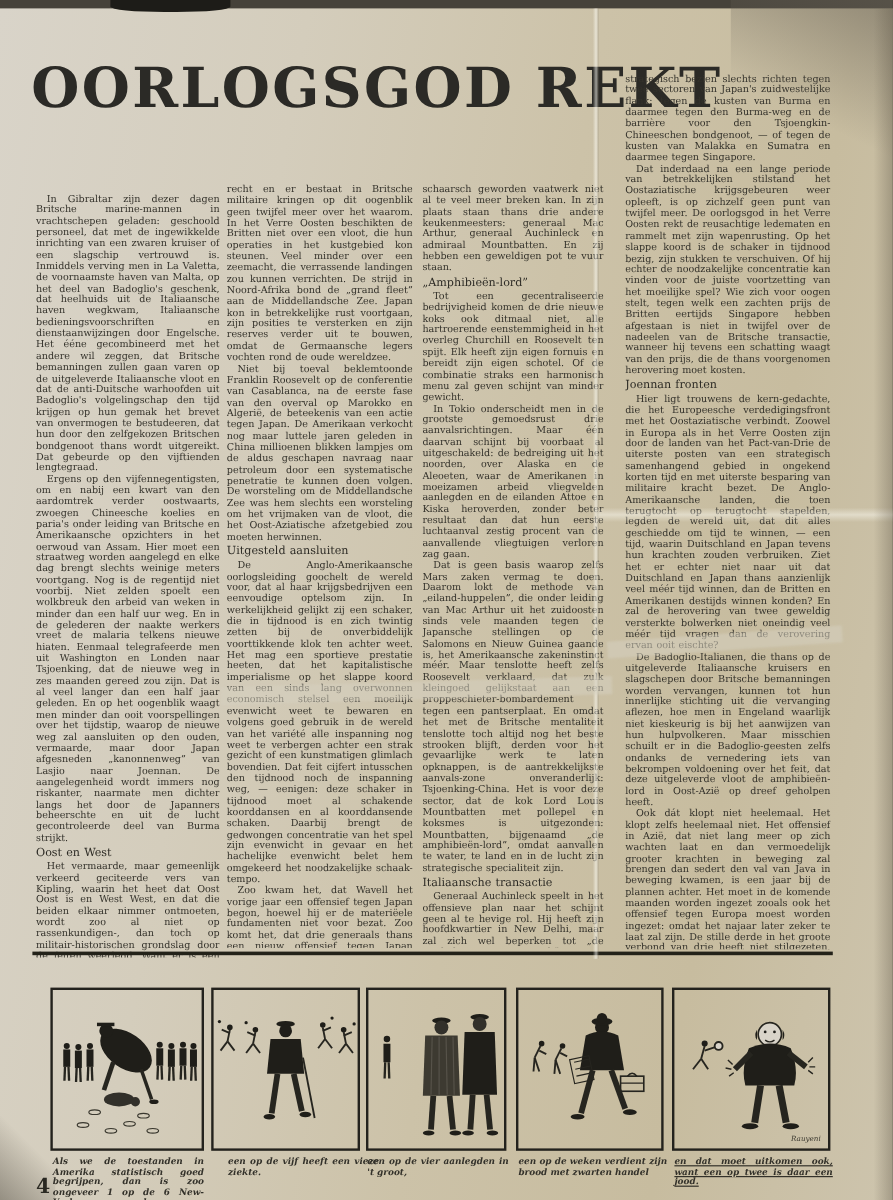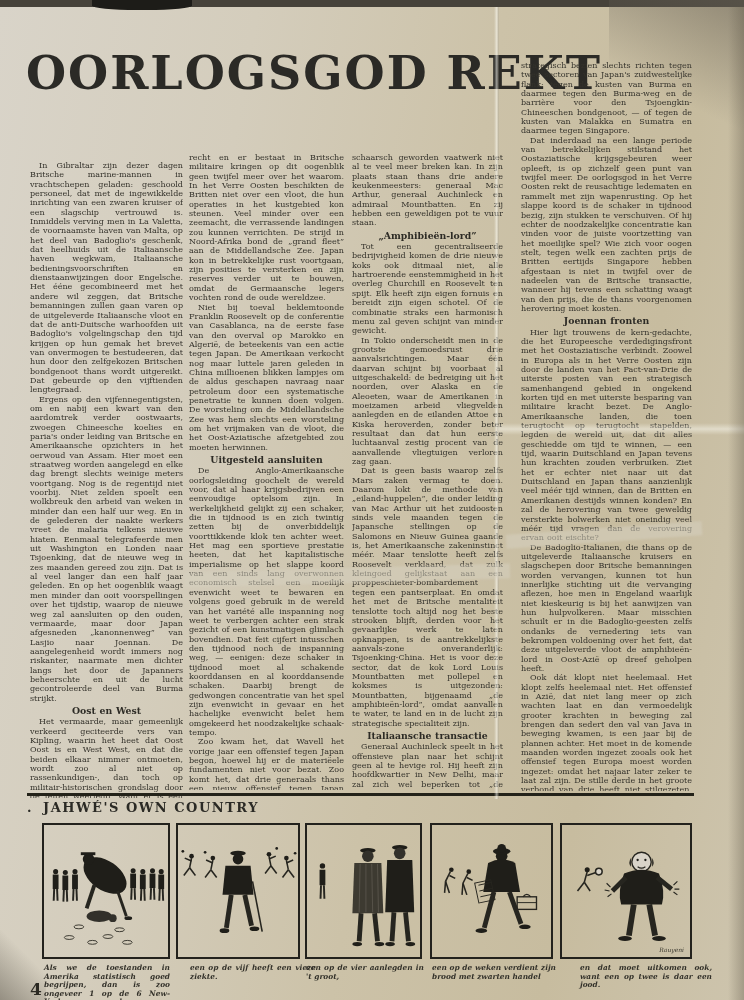--- a/index.html
+++ b/index.html
@@ -29,21 +29,21 @@
 
   .headline{position:absolute;left:26px;top:42px;width:524px;text-align:center;
     color:#2b2a26;font-weight:bold;line-height:1.06;}
   .headline .l1{font-size:46px;letter-spacing:2px;white-space:nowrap;}
   .headline .l2{font-size:46px;letter-spacing:5px;white-space:nowrap;}
 
   .col{position:absolute;font-size:8px;line-height:9.35px;text-align:justify;
     color:#34322b;overflow:hidden;word-spacing:0.5px;}
   .col p{margin:0;text-indent:9px;}
   .col p.cont{text-indent:0;}
-  .col h3{margin:3px 0 2px;font-size:9.3px;text-align:center;font-weight:bold;color:#2d2b25;}
+  .col h3{margin:3px 0 2px;font-size:9.3px;text-align:left;font-weight:normal;color:#2d2b25;}
   .col1{left:30px;top:154px;width:153px;height:637px;}
   .col2{left:189px;top:146px;width:155px;height:637px;}
   .col3{left:352px;top:146px;width:151px;height:637px;}
   .col4{left:521px;top:54px;width:171px;height:730px;}
 
   .comic-rule{position:absolute;left:27px;top:786px;width:667px;height:3px;background:#232219;}
   .comic-title{position:absolute;left:27px;top:793px;font-size:13px;font-weight:bold;
     letter-spacing:1.5px;color:#2b2a25;}
   .comic-title .pfx{display:inline-block;width:16px;}
   .panel{position:absolute;top:816px;height:136px;border:2px solid #23221d;box-sizing:border-box;}
@@ -52,21 +52,21 @@
   .p2{left:176px;width:124px;}
   .p3{left:305px;width:117px;}
   .p4{left:430px;width:123px;}
   .p5{left:560px;width:132px;}
   .caption{position:absolute;top:957px;font-size:7.4px;line-height:8.6px;
     font-style:italic;font-weight:bold;color:#33312a;text-align:justify;}
   .c1{left:44px;width:126px;}
   .c2{left:190px;width:126px;}
   .c3{left:306px;width:118px;}
   .c4{left:432px;width:124px;}
-  .c5{left:580px;width:132px;}
+  .c5{left:562px;width:132px;text-decoration:underline;}
   .signature{position:absolute;right:6px;bottom:4px;font-size:6px;font-style:italic;color:#3a382f;}
   .pagenum{position:absolute;left:30px;top:972px;font-size:17px;font-weight:bold;color:#26251f;}
 
   .ink{fill:#1f1e19;}
   .ink2{fill:#32302a;}
   .ln{stroke:#26251f;fill:none;}
 </style>
 </head>
 <body>
 
@@ -101,23 +101,20 @@
   <div class="col col4">
       <p class="cont">strategisch bezien slechts richten tegen twee sectoren van Japan's zuidwestelijke flank: tegen de kusten van Burma en daarmee tegen den Burma-weg en de barrière voor den Tsjoengkin-Chineeschen bondgenoot, — of tegen de kusten van Malakka en Sumatra en daarmee tegen Singapore.</p>
       <p>Dat inderdaad na een lange periode van betrekkelijken stilstand het Oostaziatische krijgsgebeuren weer opleeft, is op zichzelf geen punt van twijfel meer. De oorlogsgod in het Verre Oosten rekt de reusachtige ledematen en rammelt met zijn wapenrusting. Op het slappe koord is de schaker in tijdnood bezig, zijn stukken te verschuiven. Of hij echter de noodzakelijke concentratie kan vinden voor de juiste voortzetting van het moeilijke spel? Wie zich voor oogen stelt, tegen welk een zachten prijs de Britten eertijds Singapore hebben afgestaan is niet in twijfel over de nadeelen van de Britsche transactie, wanneer hij tevens een schatting waagt van den prijs, die de thans voorgenomen herovering moet kosten.</p>
       <h3>Joennan fronten</h3>
       <p>Hier ligt trouwens de kern-gedachte, die het Europeesche verdedigingsfront met het Oostaziatische verbindt. Zoowel in Europa als in het Verre Oosten zijn door de landen van het Pact-van-Drie de uiterste posten van een strategisch samenhangend gebied in ongekend korten tijd en met uiterste besparing van militaire kracht bezet. De Anglo-Amerikaansche landen, die toen terugtocht op terugtocht stapelden, legden de wereld uit, dat dit alles geschiedde om tijd te winnen, — een tijd, waarin Duitschland en Japan tevens hun krachten zouden verbruiken. Ziet het er echter niet naar uit dat Duitschland en Japan thans aanzienlijk veel méér tijd winnen, dan de Britten en Amerikanen destijds winnen konden? En zal de herovering van twee geweldig versterkte bolwerken niet oneindig veel méér tijd vragen dan de verovering ervan ooit eischte?</p>
       <p>De Badoglio-Italianen, die thans op de uitgeleverde Italiaansche kruisers en slagschepen door Britsche bemanningen worden vervangen, kunnen tot hun innerlijke stichting uit die vervanging aflezen, hoe men in Engeland waarlijk niet kieskeurig is bij het aanwijzen van hun hulpvolkeren. Maar misschien schuilt er in die Badoglio-geesten zelfs ondanks de vernedering iets van bekrompen voldoening over het feit, dat deze uitgeleverde vloot de amphibieën-lord in Oost-Azië op dreef geholpen heeft.</p>
       <p>Ook dát klopt niet heelemaal. Het klopt zelfs heelemaal niet. Het offensief in Azië, dat niet lang meer op zich wachten laat en dan vermoedelijk grooter krachten in beweging zal brengen dan sedert den val van Java in beweging kwamen, is een jaar bij de plannen achter. Het moet in de komende maanden worden ingezet zooals ook het offensief tegen Europa moest worden ingezet: omdat het najaar later zeker te laat zal zijn. De stille derde in het groote verbond van drie heeft niet stilgezeten. Elke maand van schijnbare rust heeft zijn positie versterkt. En de krachten die de amphibieën-lord thans in Anglo-Amerikaansche opdracht gaat verbruikt, gaan aan het Europeesche bastion voorbij.</p>
     </div>
 
   <div class="comic-rule"></div>
-  <div class="comic-title">
-    <span class="pfx">.</span><span>JAHWÉ'S OWN COUNTRY</span>
-  </div>
 
   <div class="panel p1">
     <svg viewBox="0 0 128 132">
       <g>
         <g transform="translate(12,46)">
             <circle class="ink" cx="0" cy="0" r="2.6"></circle>
             <rect class="ink" x="-3" y="3" width="6" height="15"></rect>
             <line class="ln" x1="-1.5" y1="18" x2="-2" y2="30" stroke-width="2"></line>
             <line class="ln" x1="1.5" y1="18" x2="2" y2="30" stroke-width="2"></line>
           </g>

